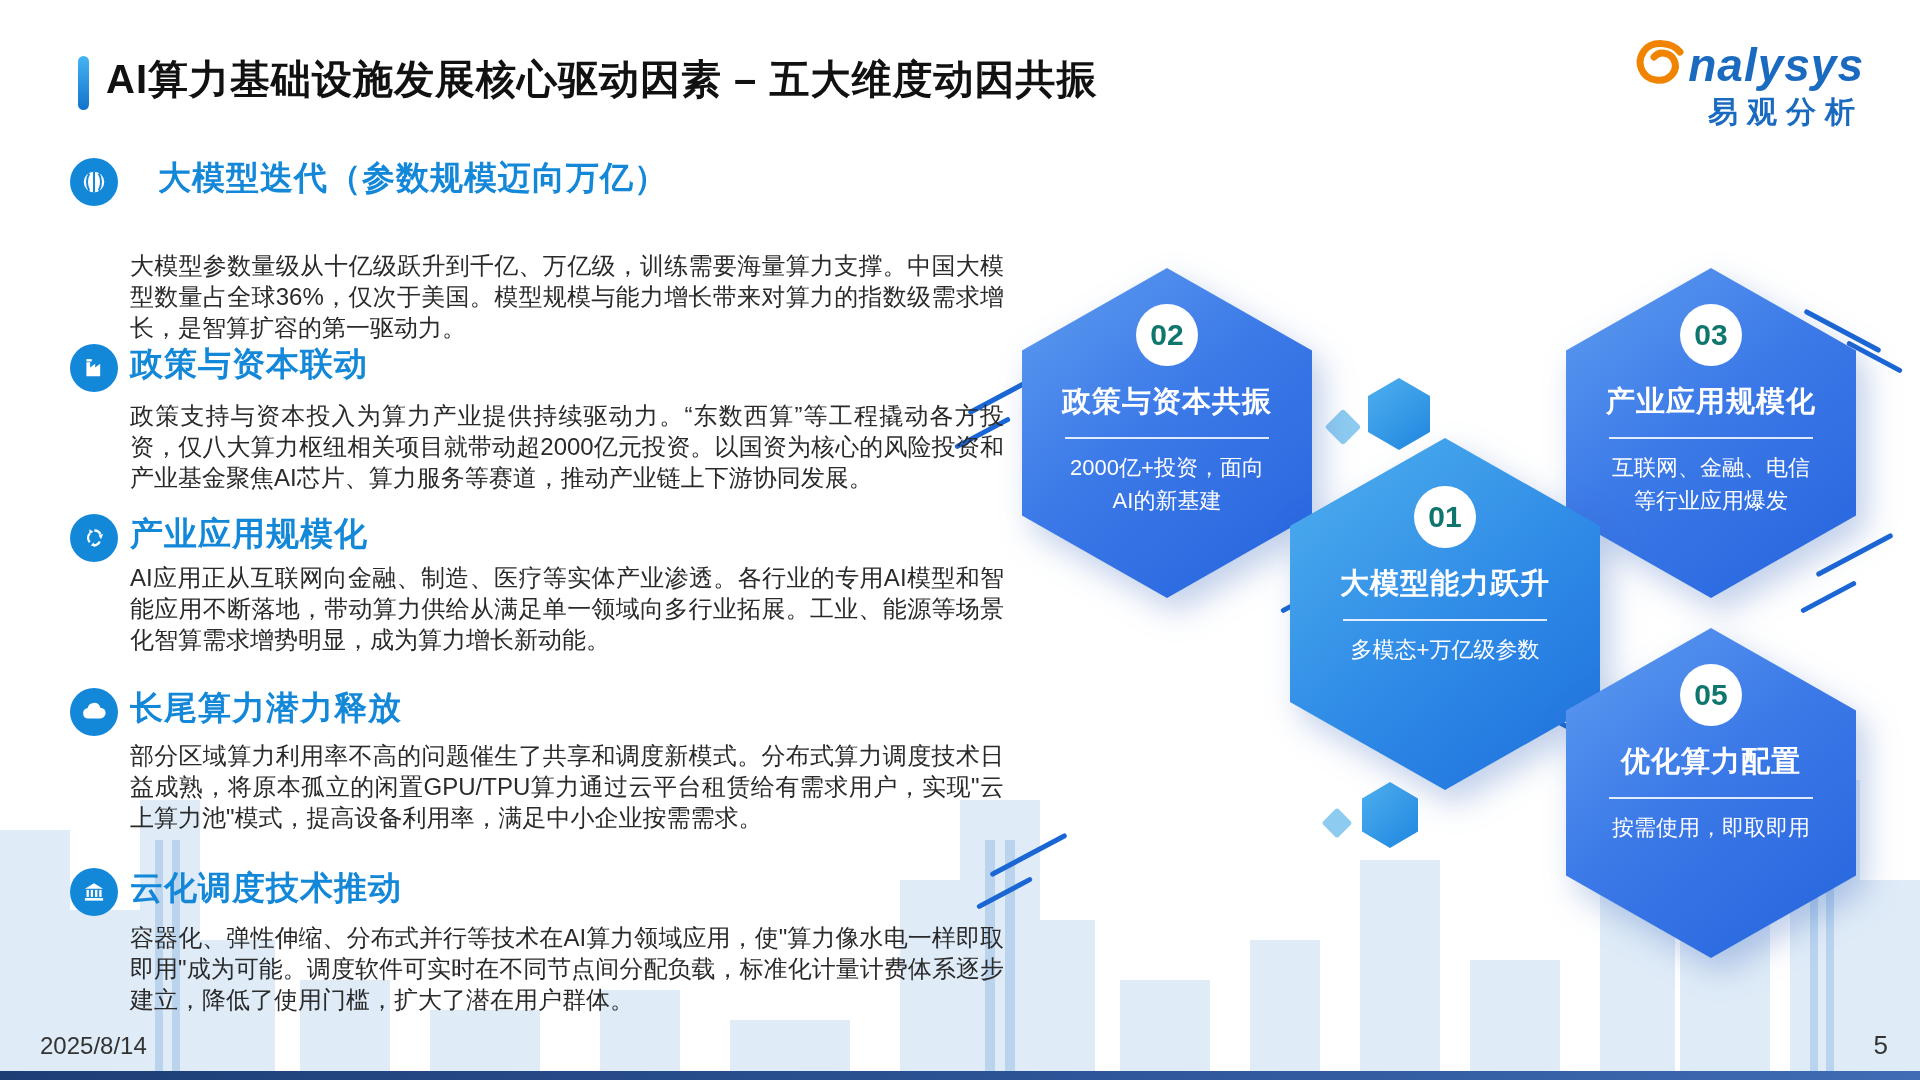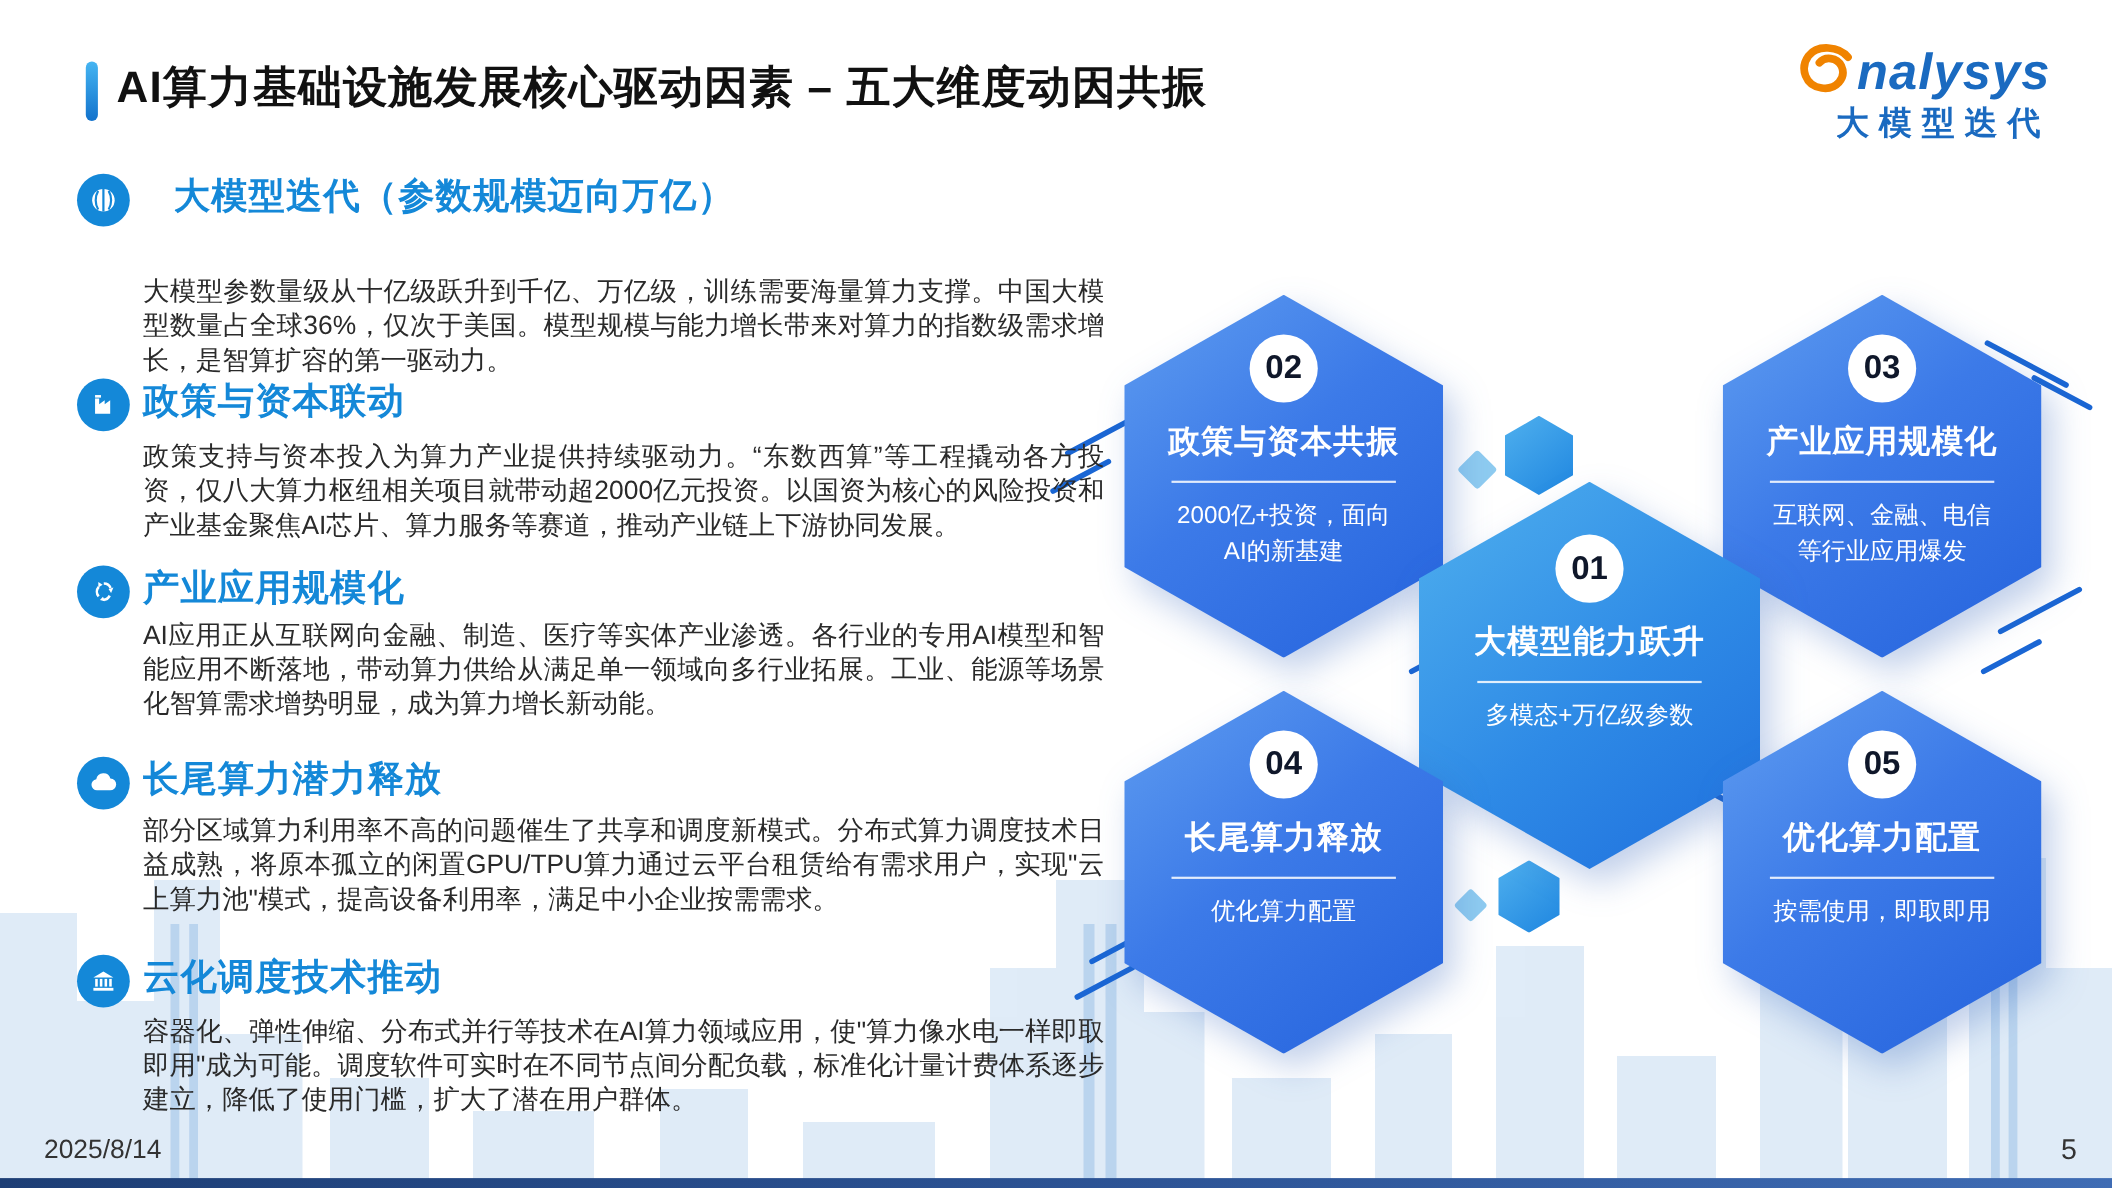--- a/index.html
+++ b/index.html
@@ -27,21 +27,21 @@
   .sec-body{position:absolute;left:130px;width:874px;font-size:24px;line-height:31px;color:#2a2a2a;
     text-align:justify;z-index:2;}
 
   
   .hex{position:absolute;z-index:2;filter:drop-shadow(10px 14px 16px rgba(45,95,185,0.30));}
   .hex-shape{width:100%;height:100%;
     clip-path:polygon(50% 0,100% 25%,100% 75%,50% 100%,0 75%,0 25%);
     display:flex;flex-direction:column;align-items:center;text-align:center;}
   .hex-blue{background:linear-gradient(140deg,#5f9df0 0%,#3c7ae8 45%,#2563dd 100%);}
   .hex-center{background:linear-gradient(140deg,#4fb0ee 0%,#2e8ae6 55%,#1f6fdd 100%);}
-  .hex-num{width:62px;height:62px;border-radius:50%;background:#ffffff;color:#0f172a;
+  .hex-num{width:62px;height:62px;border-radius:50%;background:#ffffff;color:#0f766e;
     font-size:30px;font-weight:700;display:flex;align-items:center;justify-content:center;margin-top:36px;}
   .hex-title{color:#ffffff;font-size:29px;font-weight:800;margin-top:16px;letter-spacing:1px;white-space:nowrap;}
   .hex-divider{width:204px;height:2px;background:rgba(255,255,255,0.85);margin-top:15px;}
   .hex-sub{color:#ffffff;font-size:22px;margin-top:12px;line-height:33px;white-space:nowrap;}
 
   
   .deco-hex{position:absolute;z-index:1;background:linear-gradient(140deg,#4fb0ee,#1f86e0);
     clip-path:polygon(50% 0,100% 25%,100% 75%,50% 100%,0 75%,0 25%);}
   .deco-diamond{position:absolute;z-index:1;background:#8ecbf0;transform:rotate(45deg);border-radius:3px;}
   .slash{position:absolute;z-index:1;width:5px;height:86px;border-radius:3px;background:#1a66d4;}
@@ -94,21 +94,21 @@
   <div class="title-accent"></div>
   <div class="page-title">AI算力基础设施发展核心驱动因素 – 五大维度动因共振</div>
 
   <div class="logo">
     <div class="logo-row">
       <svg width="56" height="50" viewBox="0 0 56 50">
         <path d="M48 12 C40 2 20 0 12 11 C4 22 9 38 24 40 C37 42 47 31 42 20 C38 12 27 11 22 17" fill="none" stroke="#f08300" stroke-width="7" stroke-linecap="round"></path>
       </svg>
       <span class="logo-brand">nalysys</span>
     </div>
-    <div class="logo-cn">大模型迭代</div>
+    <div class="logo-cn">易观分析</div>
   </div>
 
   <div class="sec-icon" style="top:158px;">
     <svg width="30" height="30" viewBox="0 0 24 24">
       <circle cx="12" cy="12" r="8.2" fill="#fff"></circle>
       <g stroke="#1488d8" stroke-width="1.6" fill="none">
         <path d="M12 3.8v16.4"></path>
           <path d="M8.2 5.2c-2.4 4-2.4 9.6 0 13.6"></path>
           <path d="M15.8 5.2c2.4 4 2.4 9.6 0 13.6"></path>
       </g>
@@ -210,30 +210,20 @@
     <div class="hex-shape hex-center">
       <div class="hex-num" style="margin-top:48px;">01</div>
       <div class="hex-title">大模型能力跃升</div>
       <div class="hex-divider"></div>
       <div class="hex-sub">
         <div>多模态+万亿级参数</div>
       </div>
     </div>
   </div>
 
-  <div class="hex" style="left:1022px;top:628px;width:290px;height:330px;">
-    <div class="hex-shape hex-blue">
-      <div class="hex-num">04</div>
-      <div class="hex-title">长尾算力释放</div>
-      <div class="hex-divider"></div>
-      <div class="hex-sub">
-        <div>优化算力配置</div>
-      </div>
-    </div>
-  </div>
 
   <div class="hex" style="left:1566px;top:628px;width:290px;height:330px;">
     <div class="hex-shape hex-blue">
       <div class="hex-num">05</div>
       <div class="hex-title">优化算力配置</div>
       <div class="hex-divider"></div>
       <div class="hex-sub">
         <div>按需使用，即取即用</div>
       </div>
     </div>

